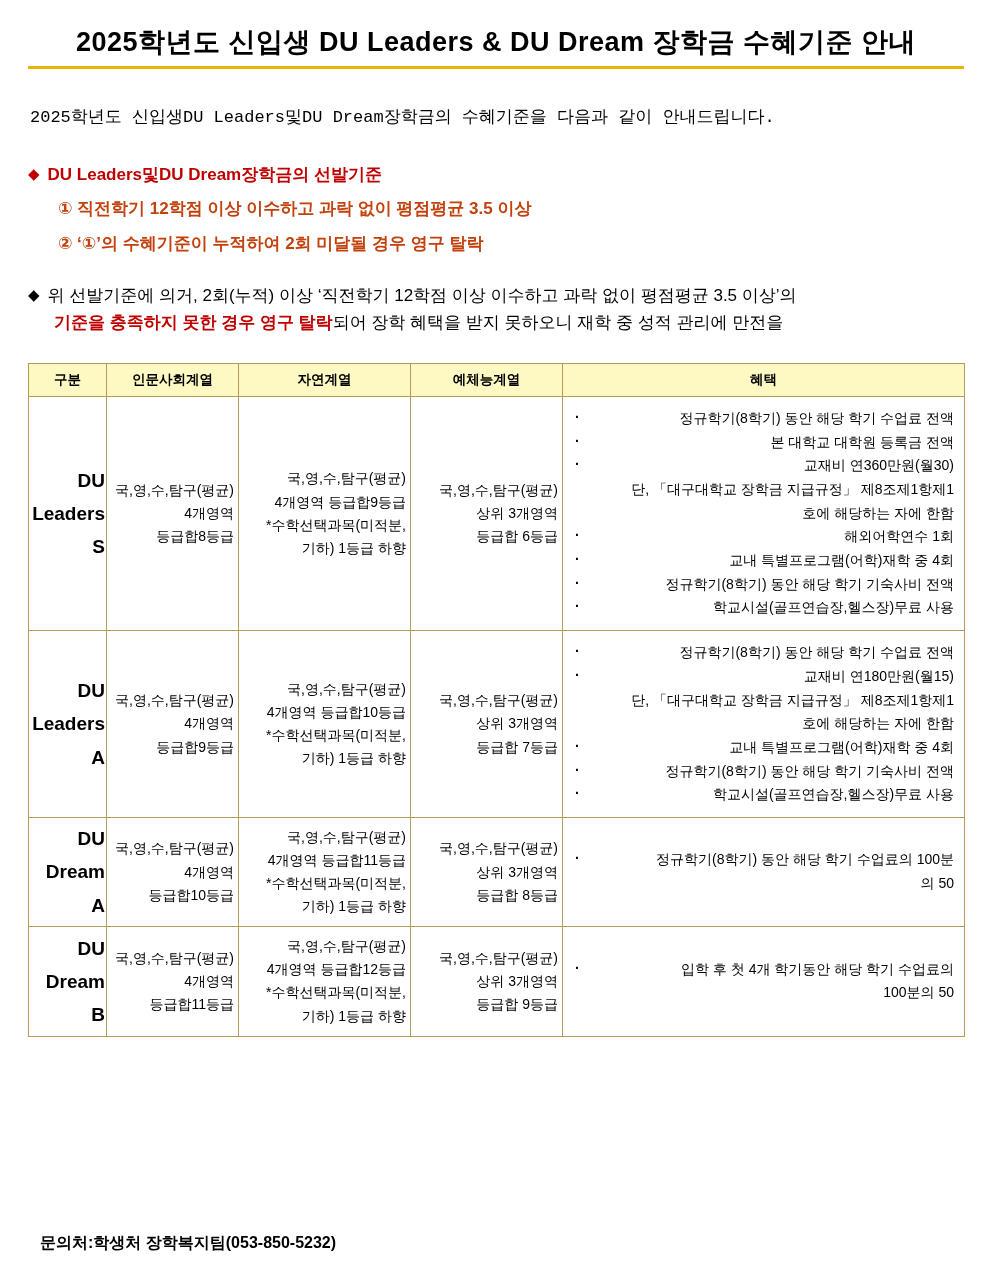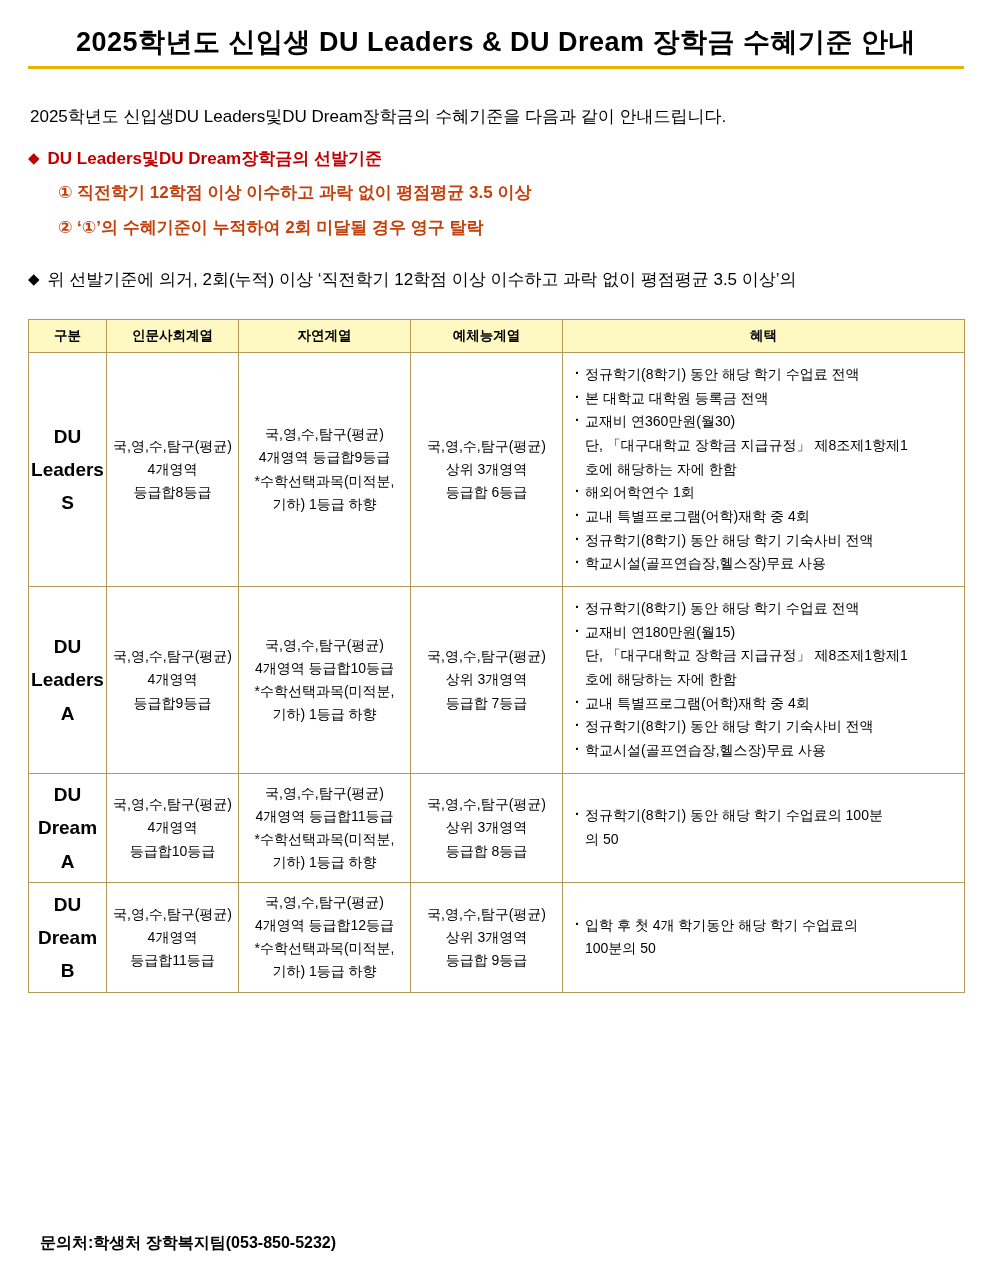--- a/index.html
+++ b/index.html
@@ -34,22 +34,23 @@
     font-size: 27px;
     font-weight: bold;
     letter-spacing: 0.5px;
     color: #000000;
     white-space: nowrap;
   }
 
   
   .intro {
     font-size: 17px;
-    margin: 0 0 18px 2px;
+    margin: 0 0 34px 2px;
     color: #000000;
+    font-family: Liberation Mono, monospace;
   }
 
   
   .block {
     margin-bottom: 26px;
   }
   .bullet-line {
     display: flex;
     align-items: flex-start;
     font-size: 17px;
@@ -86,20 +87,21 @@
   table.criteria {
     border-collapse: collapse;
     width: 936px;
     margin-top: 22px;
     table-layout: fixed;
   }
   table.criteria th,
   table.criteria td {
     border: 1px solid #b59a5a;
     vertical-align: middle;
+    text-align: right;
   }
   table.criteria thead th {
     background: #fef9c3;
     font-size: 13.5px;
     font-weight: bold;
     height: 30px;
     text-align: center;
     color: #000000;
   }
   td.group {
@@ -176,20 +178,23 @@
     <div class="sub-line">① 직전학기 12학점 이상 이수하고 과락 없이 평점평균 3.5 이상</div>
     <div class="sub-line">② ‘①’의 수혜기준이 누적하여 2회 미달될 경우 영구 탈락</div>
   </div>
 
   <div class="block">
     <div class="bullet-line">
       <span class="diamond black">◆</span>
       <span>
         <span class="seg-black">위 선발기준에 의거, </span><span class="seg-red">2회(누적) 이상 ‘직전학기 12학점 이상 이수하고 과락 없이 평점평균 3.5 이상’의</span>
       </span>
+    </div>
+    <div class="para">
+      <span class="seg-red">기준을 충족하지 못한 경우 영구 탈락</span><span class="seg-black">되어 장학 혜택을 받지 못하오니 재학 중 성적 관리에 만전을</span>
     </div>
   </div>
 
   <table class="criteria">
     <colgroup>
       <col class="c1">
         <col class="c2">
         <col class="c3">
         <col class="c4">
         <col class="c5">

